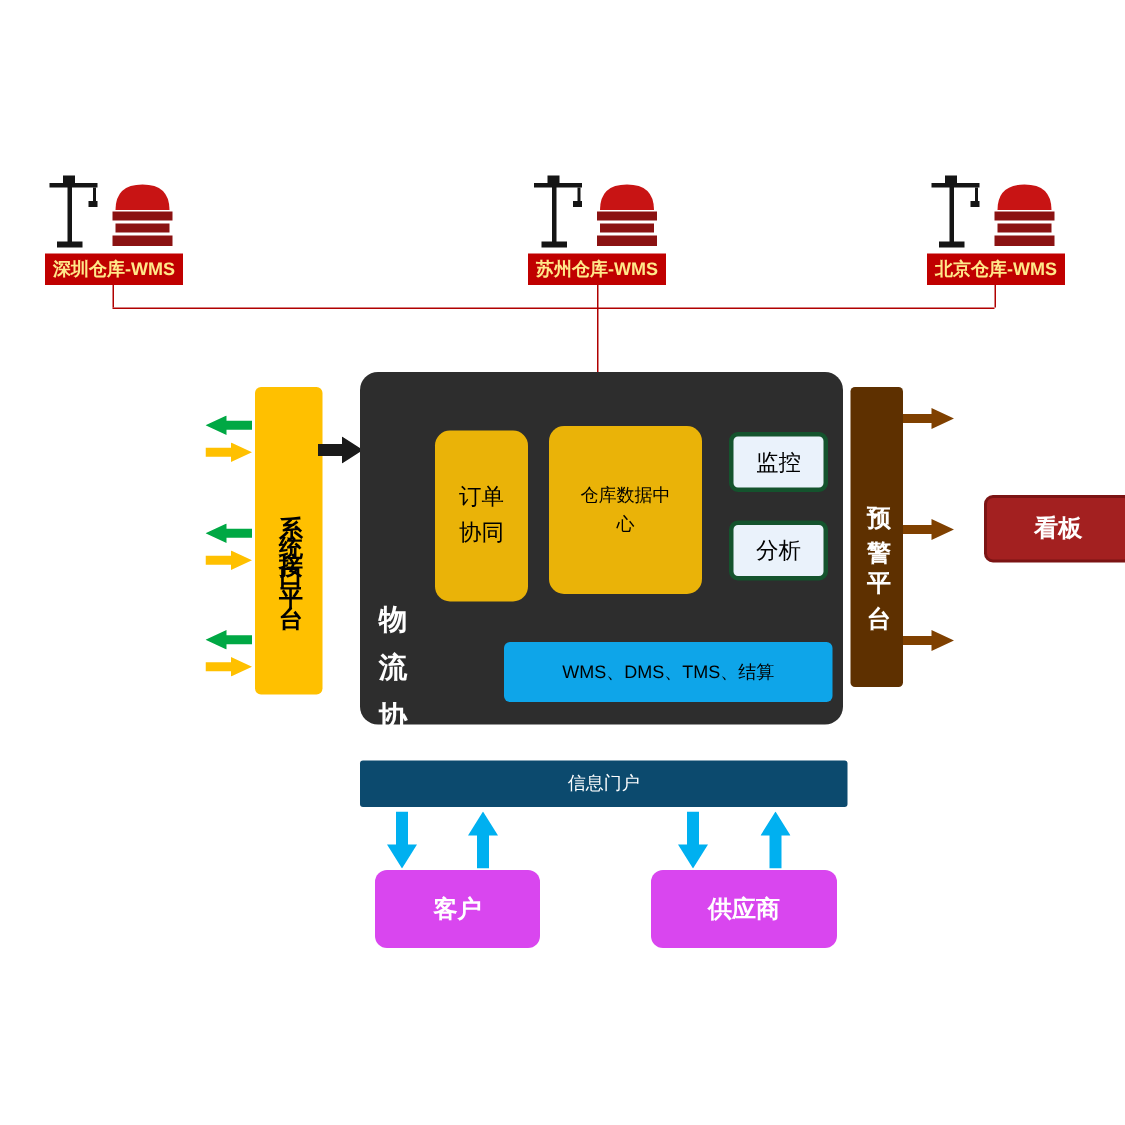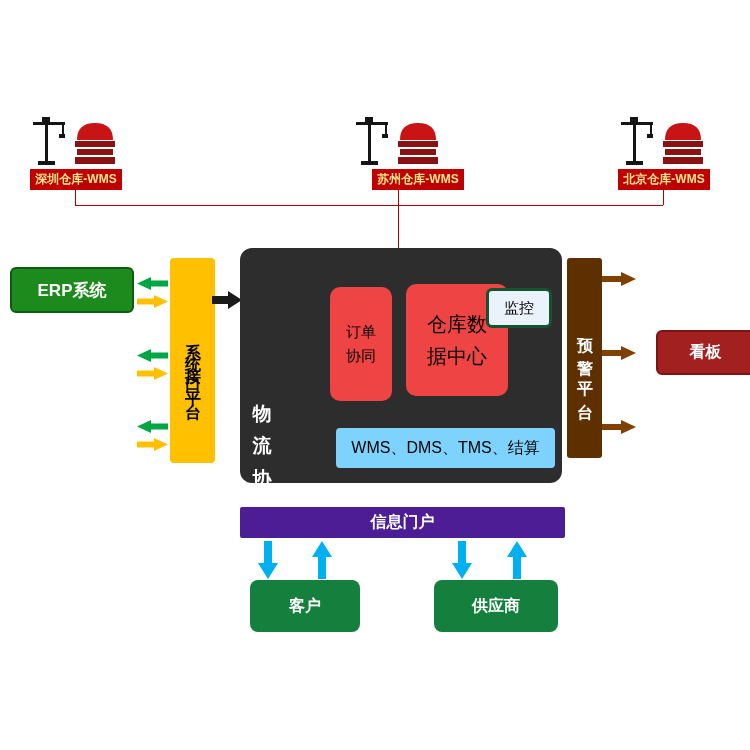--- a/index.html
+++ b/index.html
@@ -15,40 +15,40 @@
              font-size:17px; font-weight:bold; display:flex; align-items:center; justify-content:center; }
 
   .vbar-yellow { background:#ffc000; border-radius:4px; color:#000; font-size:16px; font-weight:bold;
                  display:flex; align-items:center; justify-content:center; }
   .vtext { writing-mode:vertical-rl; text-orientation:upright; }
 
   .black-box { background:#2d2d2d; border-radius:12px; }
   .platform-label { color:#ffffff; font-size:19px; font-weight:bold; width:32px;
                     word-break:break-all; line-height:1.7; text-align:center; }
 
-  .inner-pale { background:#ef4444; border-radius:10px; display:flex; align-items:center; justify-content:center; color:#000;margin-left:40px; }
+  .inner-pale { background:#eab308; border-radius:10px; display:flex; align-items:center; justify-content:center; color:#000; }
   .inner-pale .wrap2 { width:32px; font-size:15px; word-break:break-all; line-height:1.6; text-align:center; }
-  .inner-pale .wrap4 { width:68px; font-size:20px; word-break:break-all; line-height:1.6; text-align:center; }
+  .inner-pale .wrap4 { width:68px; font-size:12px; word-break:break-all; line-height:1.6; text-align:center; }
 
   .mon-box { background:#eaf2fb; border:3px solid #14532d; border-radius:6px; color:#000; font-size:15px;
              display:flex; align-items:center; justify-content:center; }
 
-  .module-box { background:#7dd3fc; border-radius:4px; color:#000; font-size:16px;
+  .module-box { background:#0ea5e9; border-radius:4px; color:#000; font-size:12px;
                 display:flex; align-items:center; justify-content:center; }
 
   .vbar-brown { background:#5e3000; border-radius:3px; color:#fff; font-size:16px; font-weight:bold;
                 display:flex; align-items:center; justify-content:center; }
 
   .alert-box { background:#a32020; border:2px solid #7c1414; border-radius:6px; color:#fff;
                font-size:16px; font-weight:bold; display:flex; align-items:center; justify-content:center; }
 
-  .portal-bar { background:#4c1d95; border-radius:2px; color:#fff; font-size:16px; font-weight:bold;
+  .portal-bar { background:#0c4a6e; border-radius:2px; color:#fff; font-size:12px; font-weight:normal;
                 display:flex; align-items:center; justify-content:center; }
 
-  .partner-box { background:#15803d; border-radius:8px; color:#fff; font-size:16px; font-weight:bold;
+  .partner-box { background:#d946ef; border-radius:8px; color:#fff; font-size:16px; font-weight:bold;
                  display:flex; align-items:center; justify-content:center; }
 
   .ls12 { letter-spacing:12px; padding-top:12px; }
   .ls22 { letter-spacing:22px; padding-top:22px; }
 </style>
 </head>
 <body>
 
 <div class="canvas">
 
@@ -71,42 +71,41 @@
     <rect x="4" y="6" width="32" height="3" fill="#151515"></rect>
     <rect x="13" y="1" width="8" height="6" fill="#151515"></rect>
     <rect x="33" y="9" width="2" height="9" fill="#151515"></rect>
     <rect x="30" y="18" width="6" height="4" fill="#151515"></rect>
     <rect x="9" y="45" width="17" height="4" fill="#151515"></rect>
     <path d="M48 24 Q48 7 66 7 Q84 7 84 24 Z" fill="#c81414"></path>
     <rect x="46" y="25" width="40" height="6" fill="#8b1212"></rect>
     <rect x="48" y="33" width="36" height="6" fill="#8b1212"></rect>
     <rect x="46" y="41" width="40" height="7" fill="#8b1212"></rect>
   </svg>
-  <div class="abs wh-label" style="left:372px;top:169px;width:92px">苏州仓库-WMS</div>
+  <div class="abs wh-label" style="left:352px;top:169px;width:92px">苏州仓库-WMS</div>
 
   <svg class="abs" style="left:617px;top:116px" width="92" height="52" viewBox="0 0 92 52">
     <rect x="16" y="8" width="3" height="38" fill="#151515"></rect>
     <rect x="4" y="6" width="32" height="3" fill="#151515"></rect>
     <rect x="13" y="1" width="8" height="6" fill="#151515"></rect>
     <rect x="33" y="9" width="2" height="9" fill="#151515"></rect>
     <rect x="30" y="18" width="6" height="4" fill="#151515"></rect>
     <rect x="9" y="45" width="17" height="4" fill="#151515"></rect>
     <path d="M48 24 Q48 7 66 7 Q84 7 84 24 Z" fill="#c81414"></path>
     <rect x="46" y="25" width="40" height="6" fill="#8b1212"></rect>
     <rect x="48" y="33" width="36" height="6" fill="#8b1212"></rect>
     <rect x="46" y="41" width="40" height="7" fill="#8b1212"></rect>
   </svg>
   <div class="abs wh-label" style="left:618px;top:169px;width:92px">北京仓库-WMS</div>
 
   <div class="abs line" style="left:75px;top:190px;width:1px;height:15px"></div>
   <div class="abs line" style="left:398px;top:190px;width:1px;height:58px"></div>
   <div class="abs line" style="left:663px;top:190px;width:1px;height:15px"></div>
   <div class="abs line" style="left:75px;top:205px;width:588px;height:1px"></div>
 
-  <div class="abs sys-box" style="left:10px;top:267px;width:124px;height:46px">ERP系统</div>
 
   <svg class="abs" style="left:137px;top:277px" width="31" height="13">
       <polygon points="31,3.5 14,3.5 14,0 0,6.5 14,13 14,9.5 31,9.5" fill="#00a844"></polygon>
     </svg>
   <svg class="abs" style="left:137px;top:295px" width="31" height="13">
       <polygon points="0,3.5 17,3.5 17,0 31,6.5 17,13 17,9.5 0,9.5" fill="#ffc000"></polygon>
     </svg>
 
   <svg class="abs" style="left:137px;top:349px" width="31" height="13">
       <polygon points="31,3.5 14,3.5 14,0 0,6.5 14,13 14,9.5 31,9.5" fill="#00a844"></polygon>
@@ -137,20 +136,21 @@
   <div class="abs inner-pale" style="left:290px;top:287px;width:62px;height:114px">
     <span class="wrap2">订单协同</span>
   </div>
 
   <div class="abs inner-pale" style="left:366px;top:284px;width:102px;height:112px">
     <span class="wrap4">仓库数据中心</span>
   </div>
 
   <div class="abs mon-box" style="left:486px;top:288px;width:66px;height:40px">监控</div>
 
+  <div class="abs mon-box" style="left:486px;top:347px;width:66px;height:40px">分析</div>
 
   <div class="abs module-box" style="left:336px;top:428px;width:219px;height:40px">WMS、DMS、TMS、结算</div>
 
   <div class="abs vbar-brown" style="left:567px;top:258px;width:35px;height:200px">
     <span class="vtext ls22">预警平台</span>
   </div>
 
   <svg class="abs" style="left:602px;top:272px" width="34" height="14">
       <polygon points="0,4 19,4 19,0 34,7 19,14 19,10 0,10" fill="#7f4000"></polygon>
     </svg>

